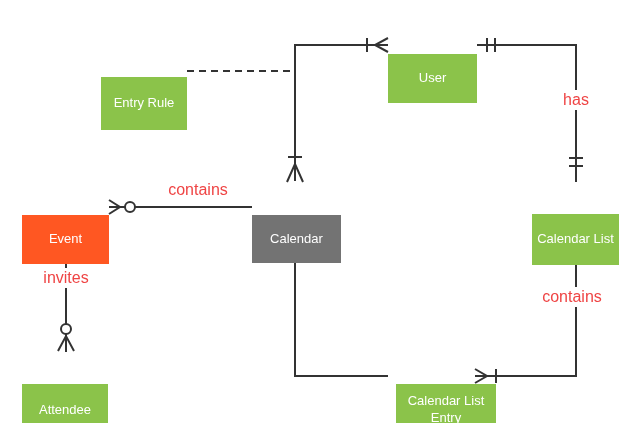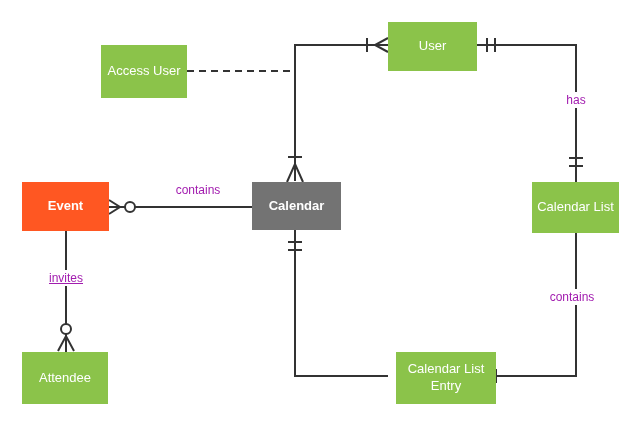--- a/index.html
+++ b/index.html
@@ -17,28 +17,28 @@
     position: absolute;
     display: flex;
     align-items: center;
     justify-content: center;
     text-align: center;
     color: #ffffff;
     font-size: 13px;
     line-height: 1.3;
     padding: 2px 4px;
   }
-  .entity.green { background: #8BC34A; font-weight: 400; }
-  .entity.orange { background: #FF5722; font-weight: 700; }
+  .entity.green { background: #8BC34A; font-weight: 400; margin-top: 32px; }
+  .entity.orange { background: #FF5722; font-weight: 400; margin-top: 33px; }
   .rel-label {
     position: absolute;
     transform: translate(-50%, -50%);
     background: #ffffff;
-    color: #a21caf;
-    font-size: 12px;
+    color: #ef4444;
+    font-size: 16px;
     padding: 1px 4px;
     white-space: nowrap;
   }
 </style>
 </head>
 <body>
 
 <div class="canvas">
 
   <svg class="wires" width="642" height="423" viewBox="0 0 642 423" fill="none" stroke="#333333" stroke-width="2">
@@ -81,37 +81,37 @@
       <path d="M288 250 H302"></path>
     </g>
 
     <g>
       <path d="M576 233 V376 H475"></path>
       <path d="M496 369 V383"></path>
       <path d="M475 369 L487 376 L475 383"></path>
     </g>
   </svg>
 
-  <div class="entity green" style="left: 101px; top: 45px; width: 86px; height: 53px; background-color: rgb(139, 195, 74);">Access User</div>
+  <div class="entity green" style="left: 101px; top: 45px; width: 86px; height: 53px; background-color: rgb(139, 195, 74);">Entry Rule</div>
 
   <div class="entity green" style="left: 388px; top: 22px; width: 89px; height: 49px; background-color: rgb(139, 195, 74);">User</div>
 
   <div class="entity orange" style="left: 22px; top: 182px; width: 87px; height: 49px; background-color: rgb(255, 87, 34);">Event</div>
 
   <div class="entity orange" style="left: 252px; top: 182px; width: 89px; height: 48px; background-color: #737373;">Calendar</div>
 
   <div class="entity green" style="left: 532px; top: 182px; width: 87px; height: 51px; background-color: rgb(139, 195, 74);">Calendar List</div>
 
   <div class="entity green" style="left: 22px; top: 352px; width: 86px; height: 52px; background-color: rgb(139, 195, 74);">Attendee</div>
 
   <div class="entity green" style="left: 396px; top: 352px; width: 100px; height: 52px; background-color: rgb(139, 195, 74);">Calendar List Entry</div>
 
 
   <span class="rel-label" style="left:576px; top:100px;">has</span>
 
   <span class="rel-label" style="left:198px; top:190px;">contains</span>
 
-  <span class="rel-label" style="left:66px; top:278px;text-decoration:underline;">invites</span>
+  <span class="rel-label" style="left:66px; top:278px;">invites</span>
 
 
   <span class="rel-label" style="left:572px; top:297px;">contains</span>
 
 </div>
 
 </body></html>

